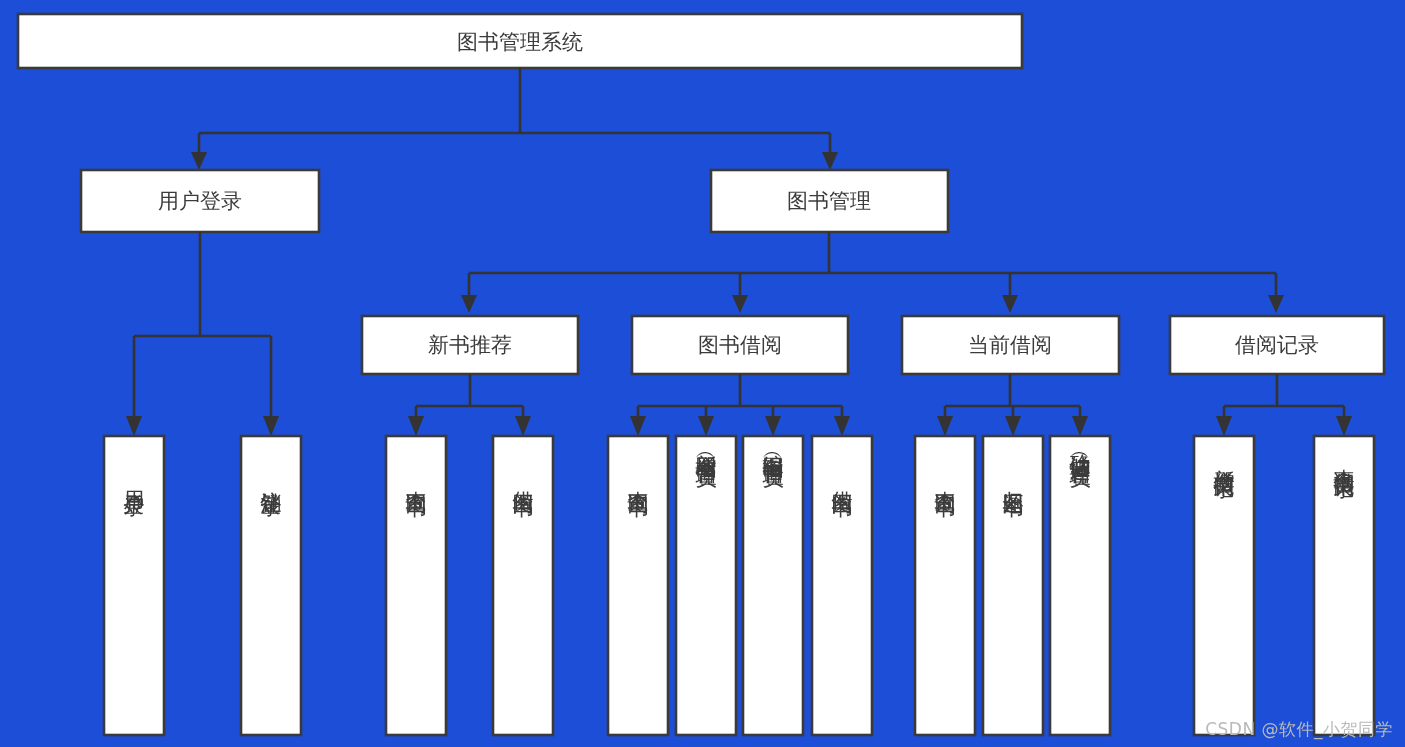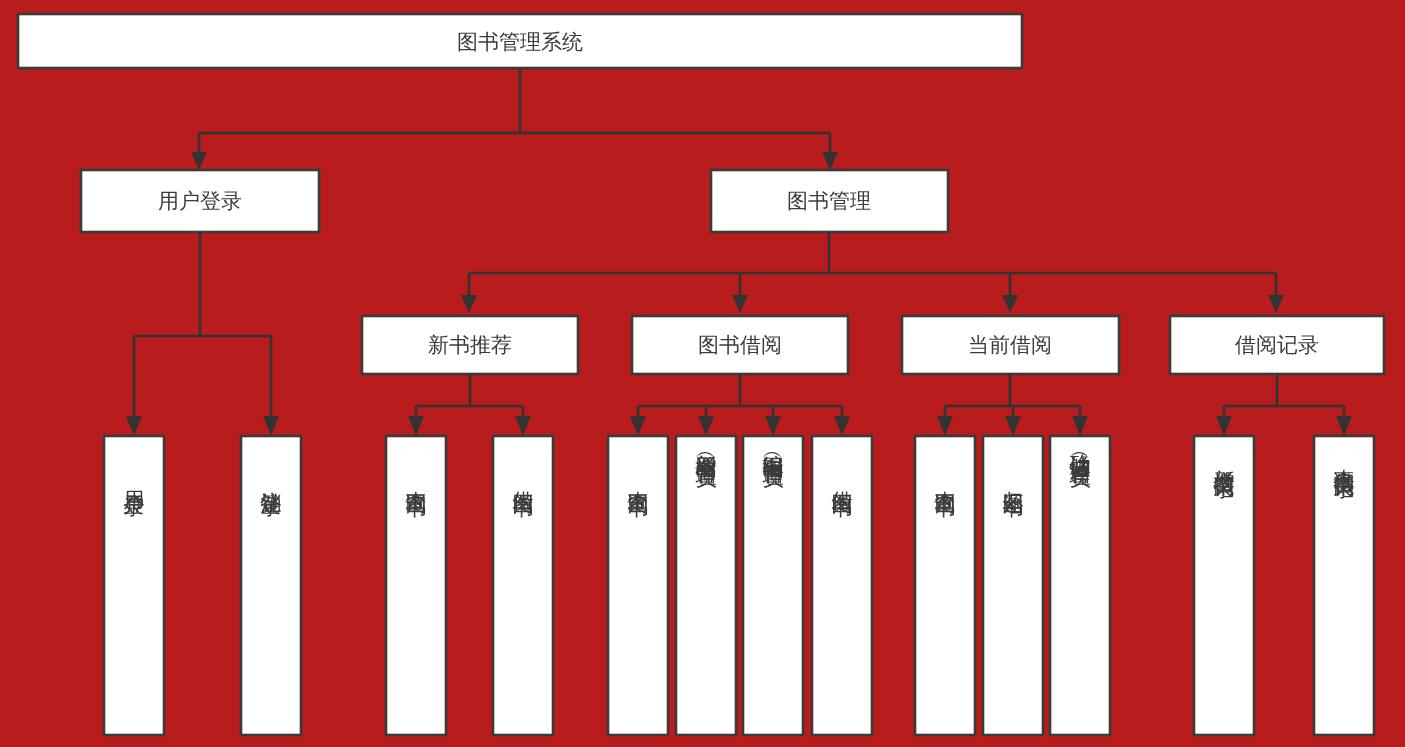--- a/index.html
+++ b/index.html
@@ -11,21 +11,21 @@
   body {
     width: 1405px;
     height: 747px;
     overflow: hidden;
     font-family: "Liberation Sans", "DejaVu Sans", sans-serif;
   }
   #diagram-root {
     position: relative;
     width: 1405px;
     height: 747px;
-    background: #b91c1c;
+    background: #1d4ed8;
   }
   svg#tree-svg {
     position: absolute;
     left: 0;
     top: 0;
     width: 1405px;
     height: 747px;
     display: block;
   }
   .node-box {
@@ -239,14 +239,15 @@
       <rect class="node-box" x="1194" y="436" width="60" height="299"></rect>
       <text class="node-label-vertical" x="1224" y="458">新增借阅记录</text>
     </g>
     <g>
       <rect class="node-box" x="1314" y="436" width="60" height="299"></rect>
       <text class="node-label-vertical" x="1344" y="458">查询借阅记录</text>
     </g>
 
   </svg>
 
+  <div class="watermark">CSDN @软件_小贺同学</div>
 
 </div>
 
 </body></html>

